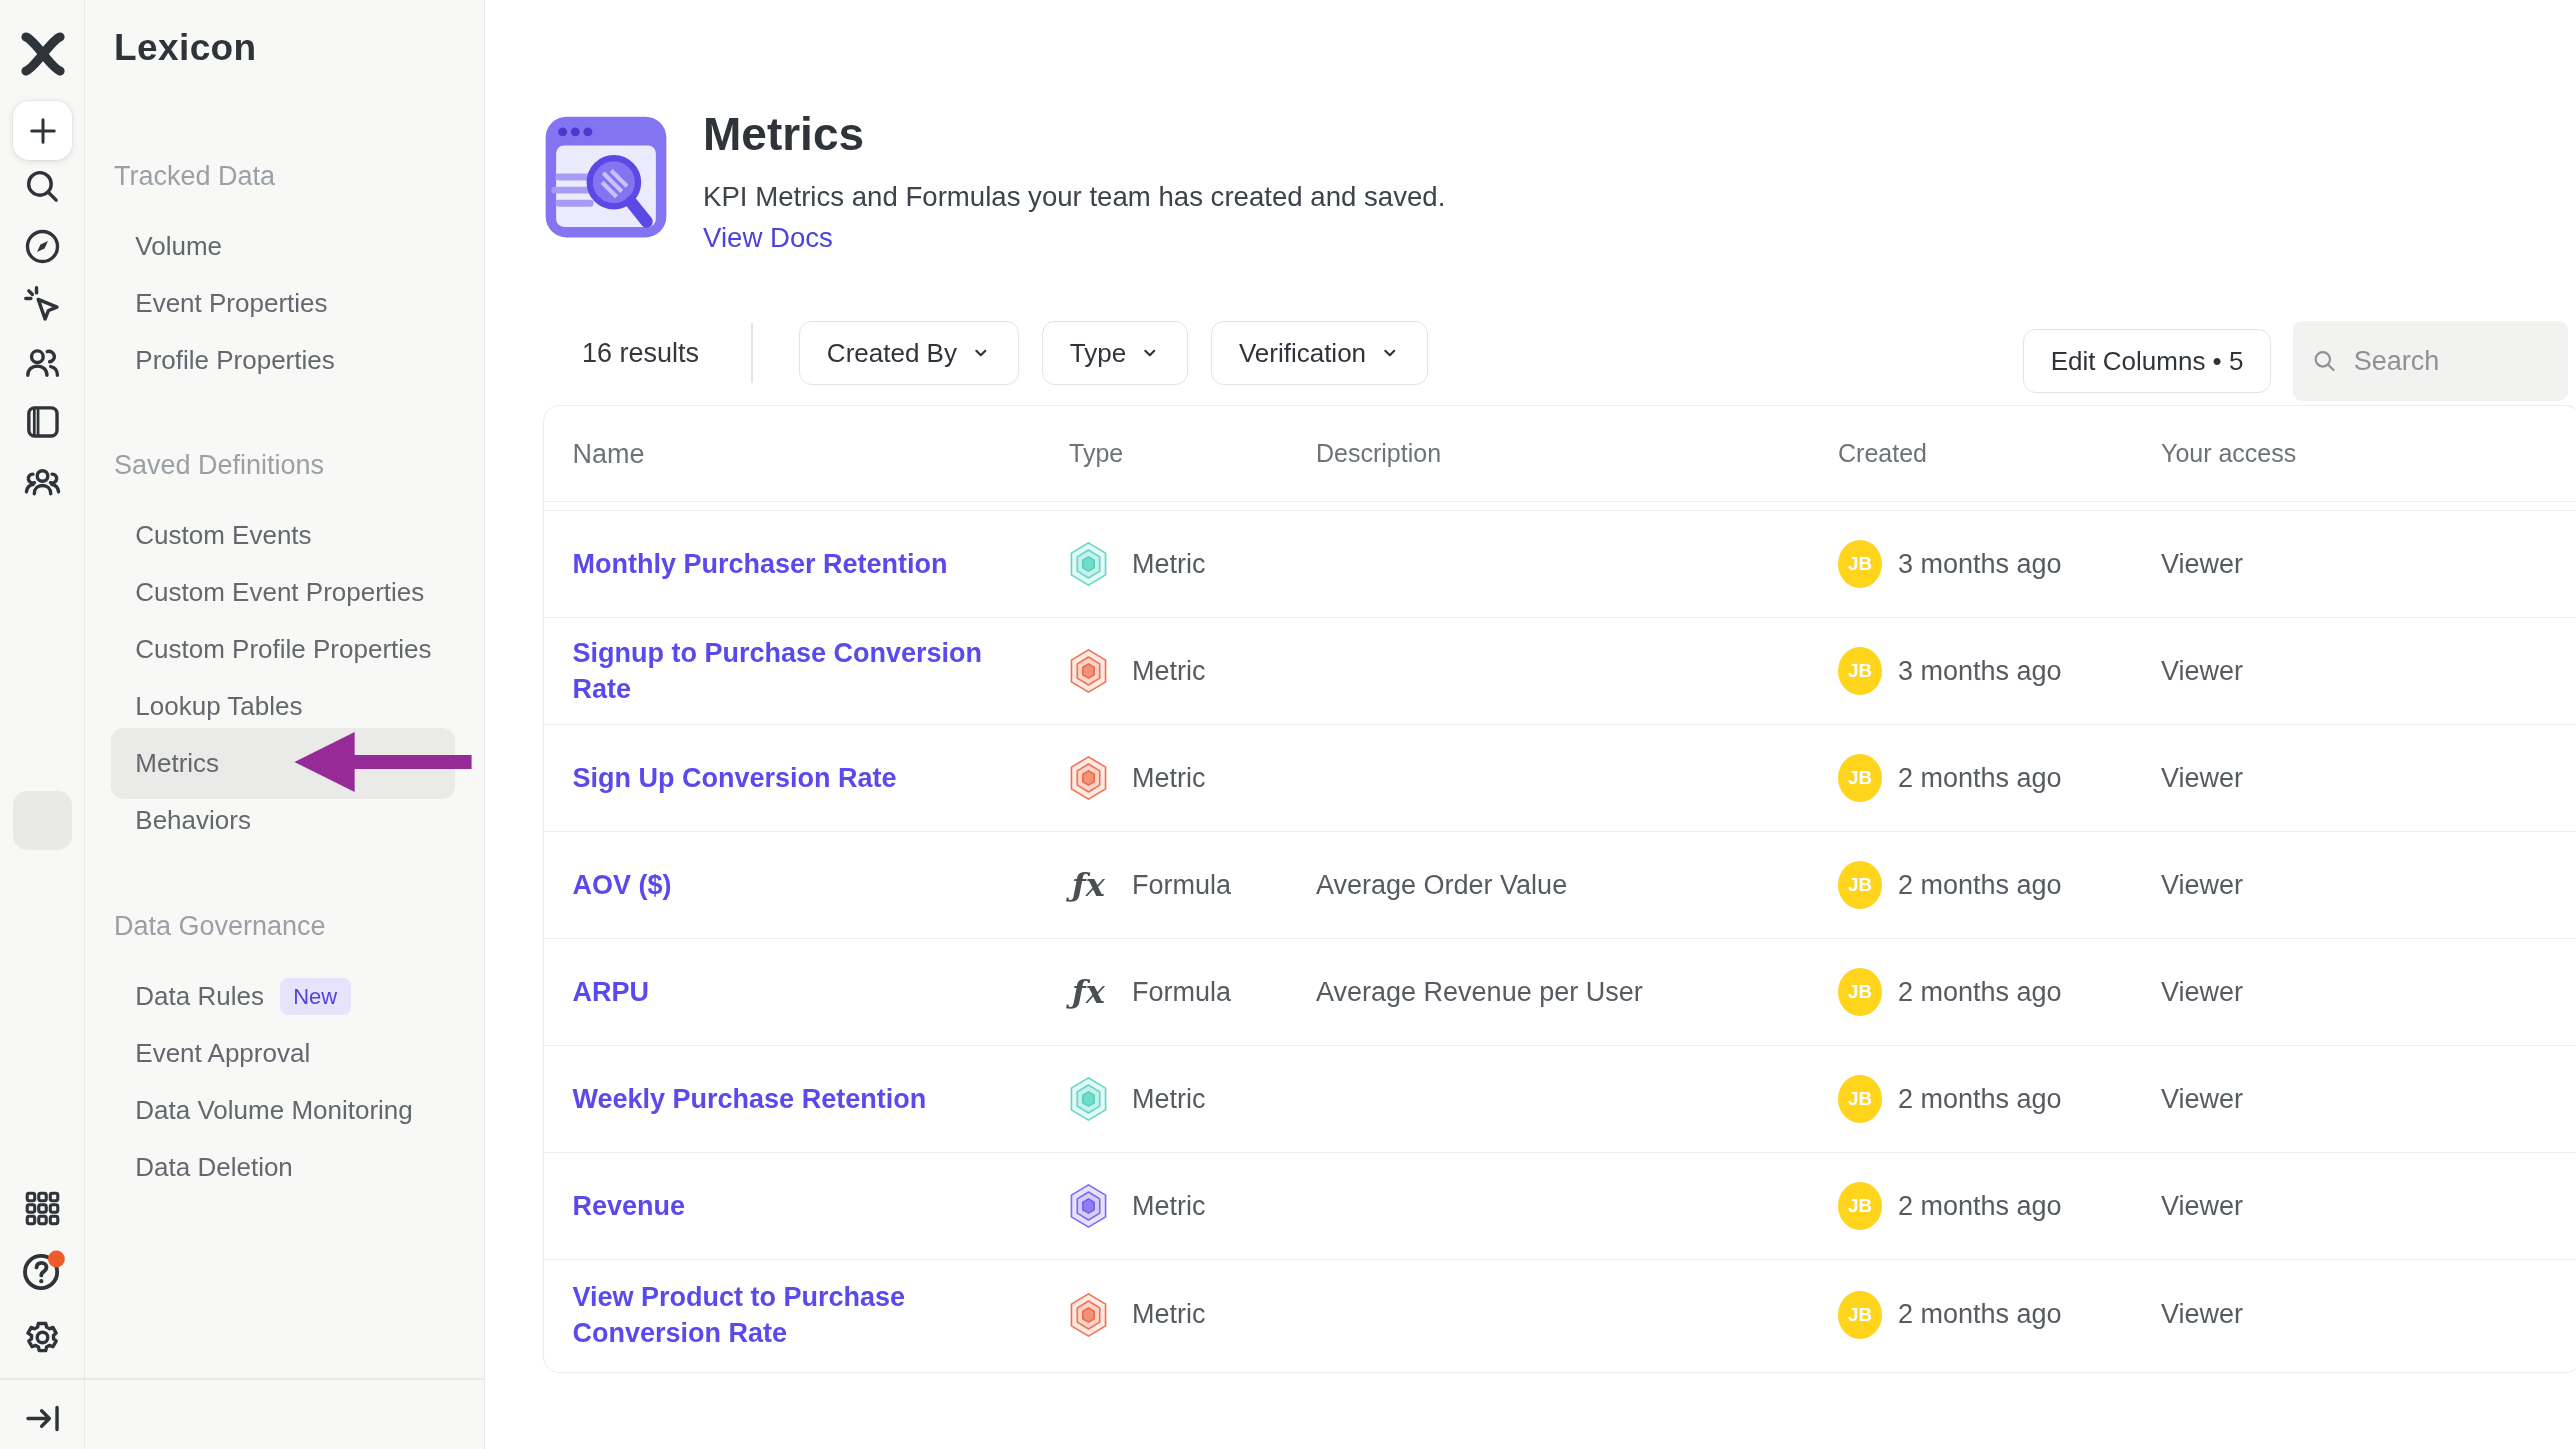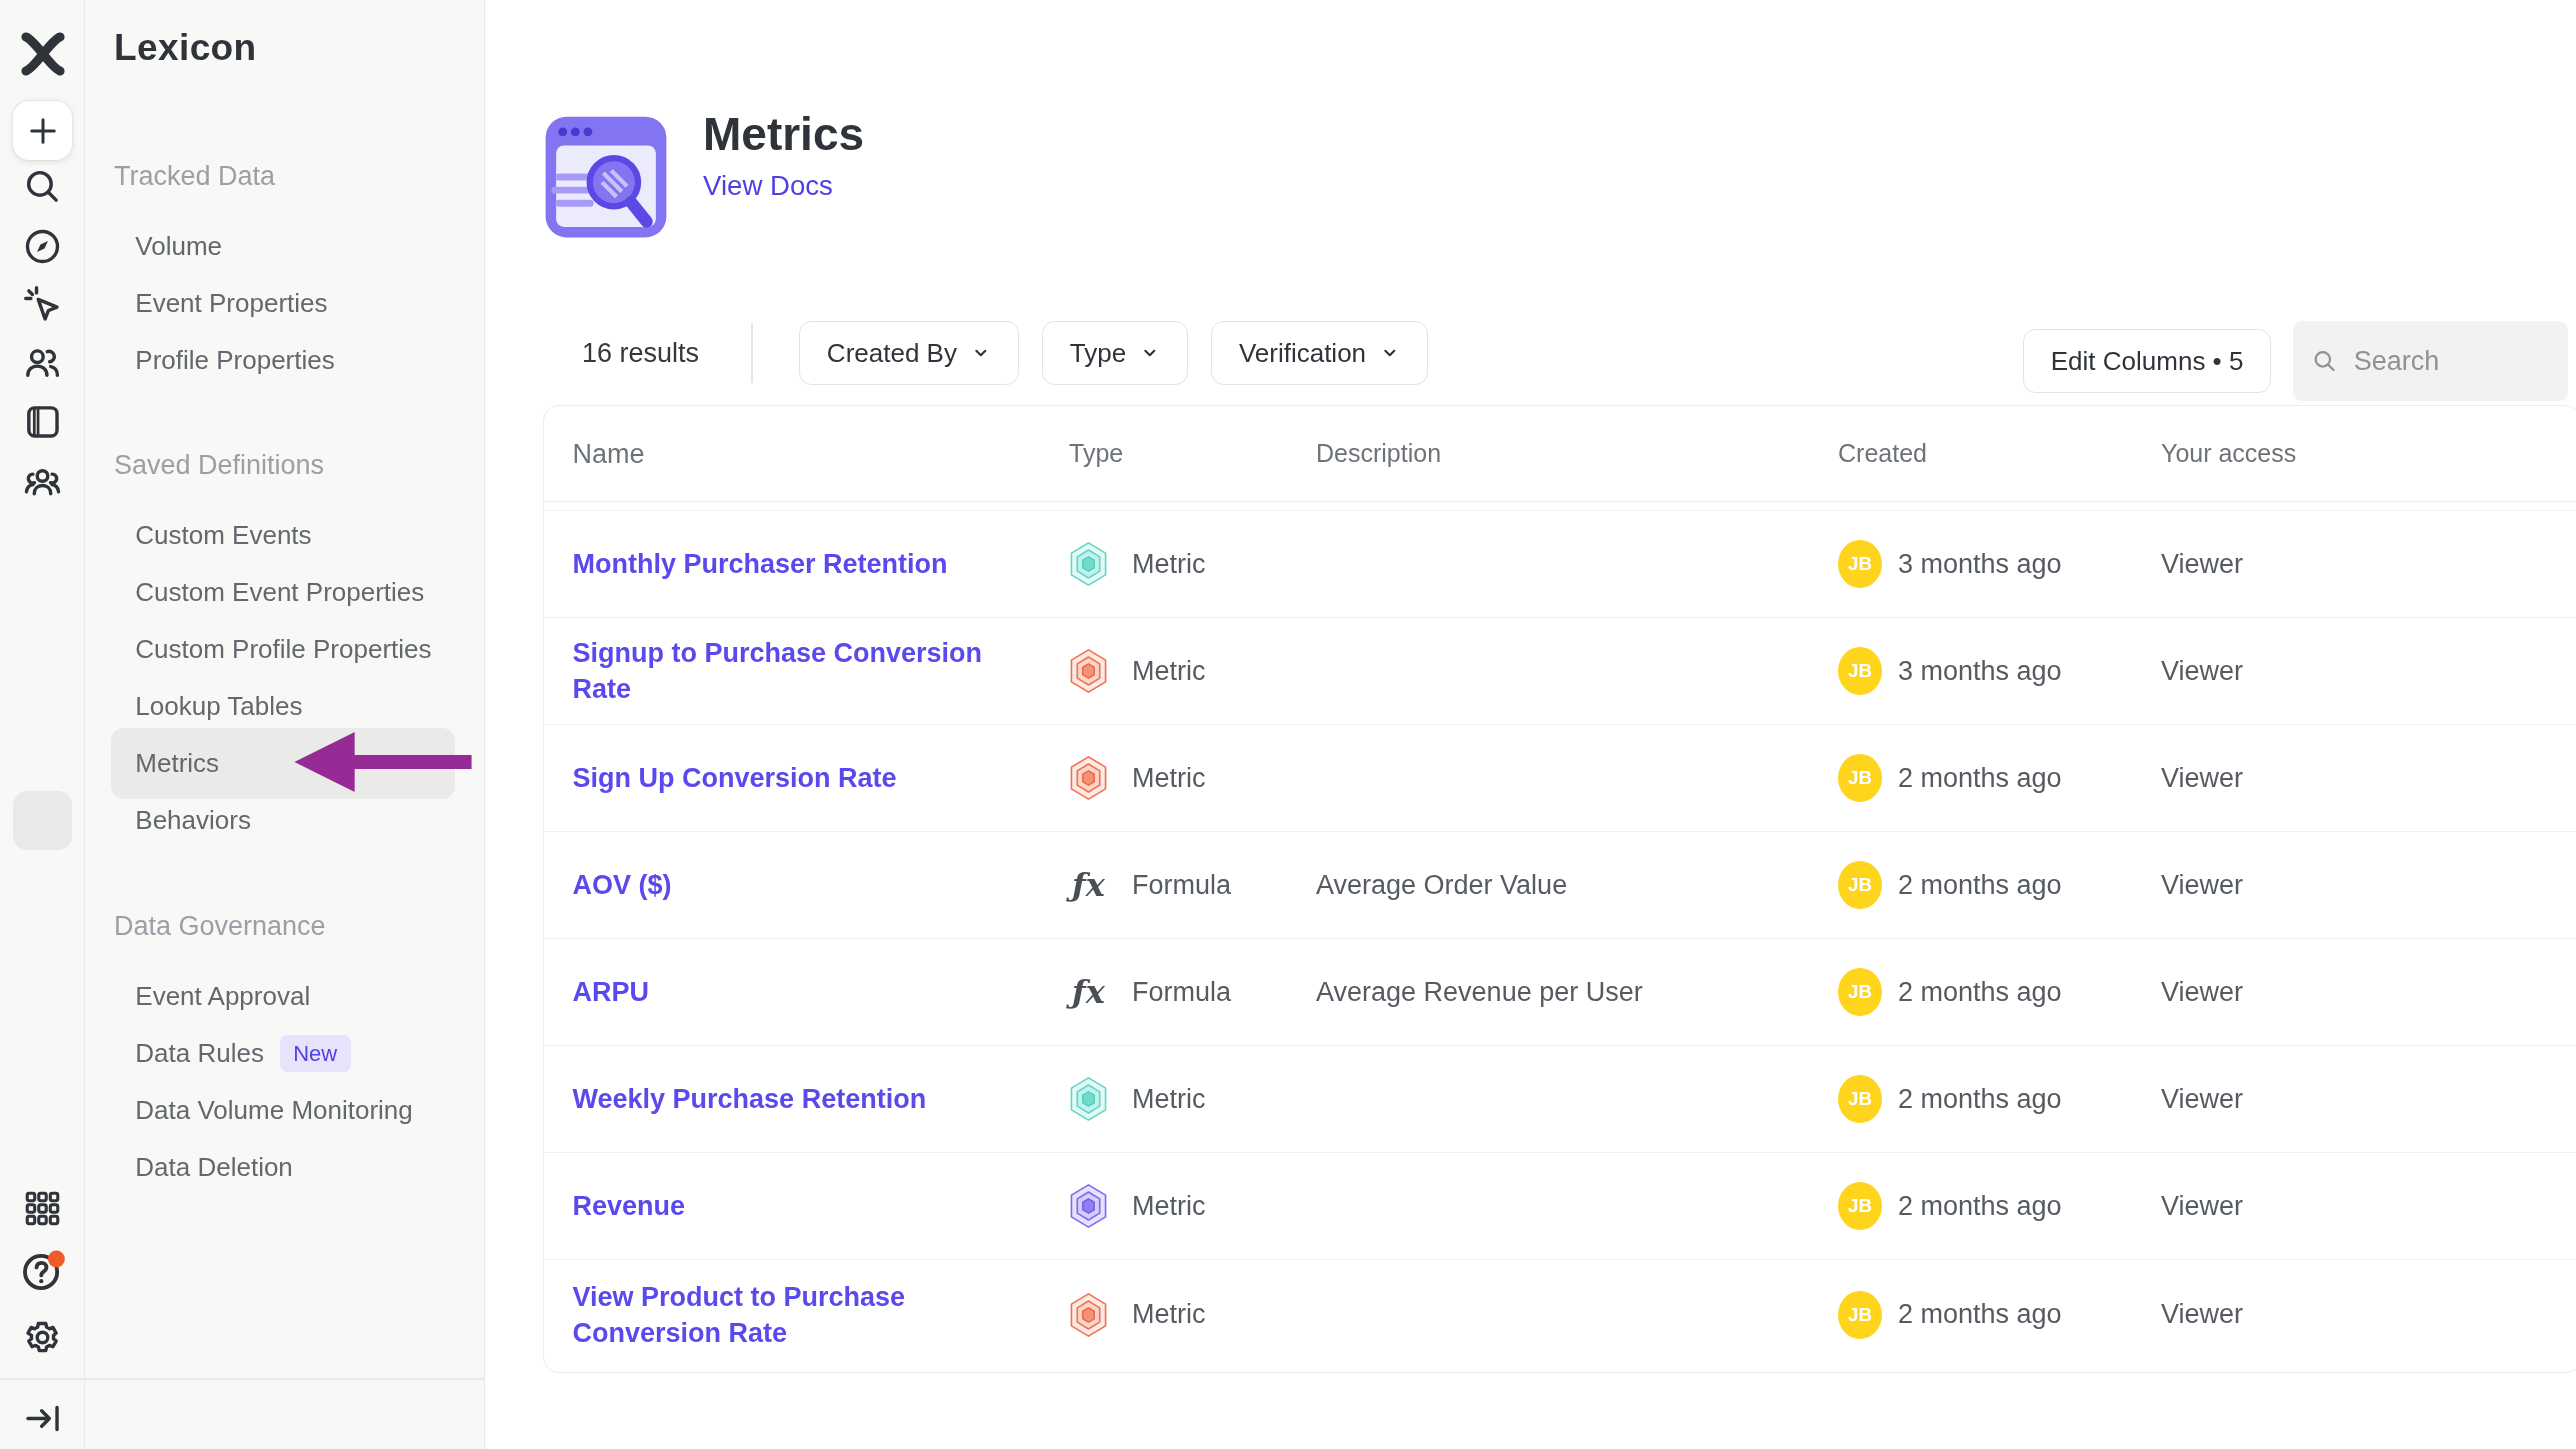--- a/index.html
+++ b/index.html
@@ -225,26 +225,26 @@
         <li class="side-item">
             <span>Behaviors</span>
           </li>
       </ul>
     </div>
 
     <div class="sec-3">
       <div class="side-section-label">Data Governance</div>
       <ul class="side-list">
         <li class="side-item">
-            <span>Event Approval</span>
-          </li>
-        <li class="side-item">
           <span>Data Rules</span>
           <span class="new-badge">New</span>
         </li>
+        <li class="side-item">
+            <span>Event Approval</span>
+          </li>
         <li class="side-item">
             <span>Data Volume Monitoring</span>
           </li>
         <li class="side-item">
             <span>Data Deletion</span>
           </li>
       </ul>
     </div>
   </div>
 </aside>
@@ -261,20 +261,21 @@
     <circle cx="7.5" cy="6.8" r="1.7" fill="#4a39cf"></circle>
       <circle cx="12.3" cy="6.8" r="1.7" fill="#4a39cf"></circle>
       <circle cx="17.1" cy="6.8" r="1.7" fill="#4a39cf"></circle>
     <path d="M6 24h12M4.5 29h12M6 34h12" stroke="#a79bf6" stroke-width="2.6" stroke-linecap="round"></path>
     <circle cx="27" cy="26" r="9.2" fill="#8375f2" stroke="#5b49e6" stroke-width="2.4"></circle>
     <path d="M23 22.5l7 7M26 21.5l6 6M22.5 26l5.5 5.5" stroke="#c9c1fa" stroke-width="1.6"></path>
     <path d="M33.5 33.5 39.5 41" stroke="#5b49e6" stroke-width="4.6" stroke-linecap="round"></path>
   </svg>
   <div class="page-head-text">
     <div class="page-title">Metrics</div>
+    <div class="page-sub">KPI Metrics and Formulas your team has created and saved.</div>
     <a class="page-link">View Docs</a>
   </div>
 
   <div class="toolbar">
     <span class="results">16 results</span>
     <span class="vdiv"></span>
     <button class="chip-btn">
       <span>Created By</span>
       <svg width="19.6" height="19.6" viewBox="0 0 24 24">
           <path class="stroke-ic" style="stroke-width:2.6" d="M6.5 9.5 12 15l5.5-5.5"></path>

